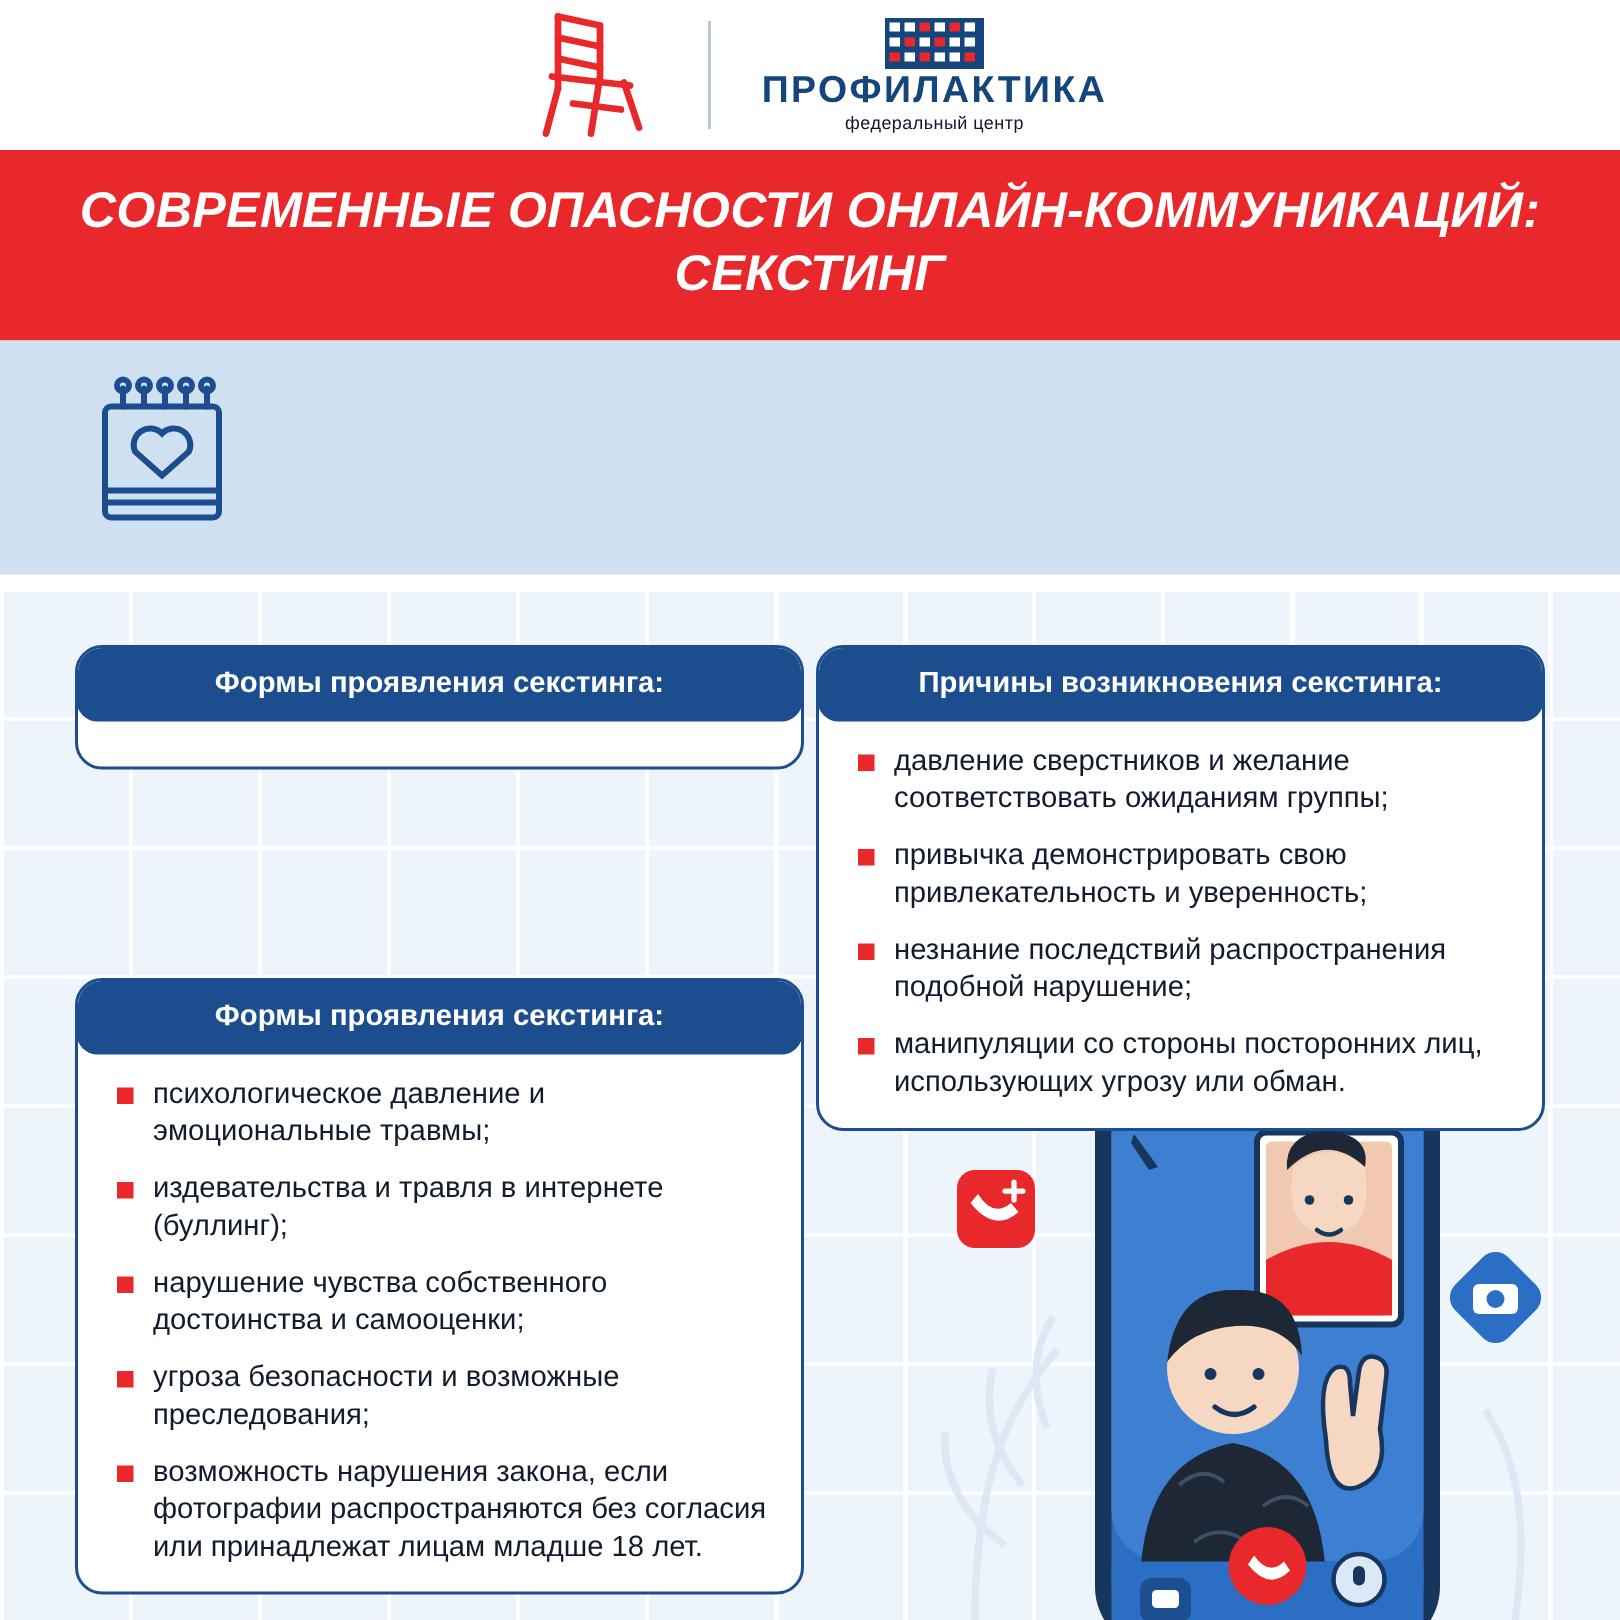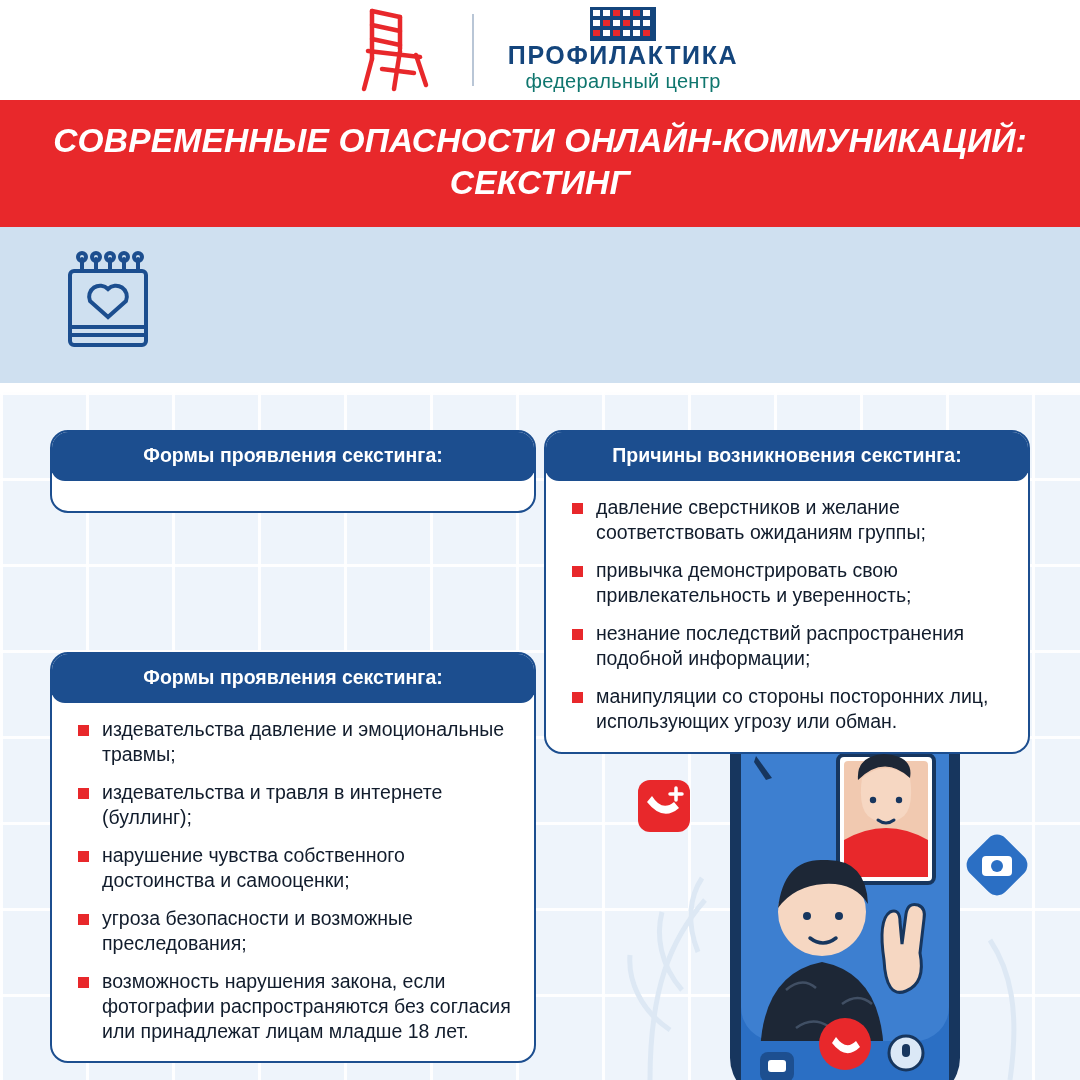--- a/index.html
+++ b/index.html
@@ -40,22 +40,22 @@
   }
   .brand-mark { width: 66px; height: 34px; display:block; }
   .brand-name {
     font-size: 25px;
     font-weight: bold;
     letter-spacing: 1.6px;
     color: #14457c;
     line-height: 1;
   }
   .brand-sub {
-    font-size: 20px;
-    color: #0f766e;
+    font-size: 12px;
+    color: #0f172a;
     letter-spacing: 0.3px;
   }
 
   
   .title-band {
     background: #e8282b;
     color: #ffffff;
     padding: 20px 40px 24px;
     text-align: center;
     position: relative;
@@ -333,31 +333,31 @@
       </ul>
     </div>
   </div>
 
   <div class="card" id="card-causes">
     <div class="card-head">Причины возникновения секстинга:</div>
     <div class="card-body">
       <ul class="bullets">
         <li>давление сверстников и желание соответствовать ожиданиям группы;</li>
         <li>привычка демонстрировать свою привлекательность и уверенность;</li>
-        <li>незнание последствий распространения подобной информации;</li>
+        <li>незнание последствий распространения подобной нарушение;</li>
         <li>манипуляции со стороны посторонних лиц, использующих угрозу или обман.</li>
       </ul>
     </div>
   </div>
 
   <div class="card" id="card-conseq">
     <div class="card-head">Формы проявления секстинга:</div>
     <div class="card-body">
       <ul class="bullets">
-        <li>издевательства давление и эмоциональные травмы;</li>
+        <li>психологическое давление и эмоциональные травмы;</li>
         <li>издевательства и травля в интернете (буллинг);</li>
         <li>нарушение чувства собственного достоинства и самооценки;</li>
         <li>угроза безопасности и возможные преследования;</li>
         <li>возможность нарушения закона, если фотографии распространяются без согласия или принадлежат лицам младше 18 лет.</li>
       </ul>
     </div>
   </div>
 </div>
 
 </body></html>

